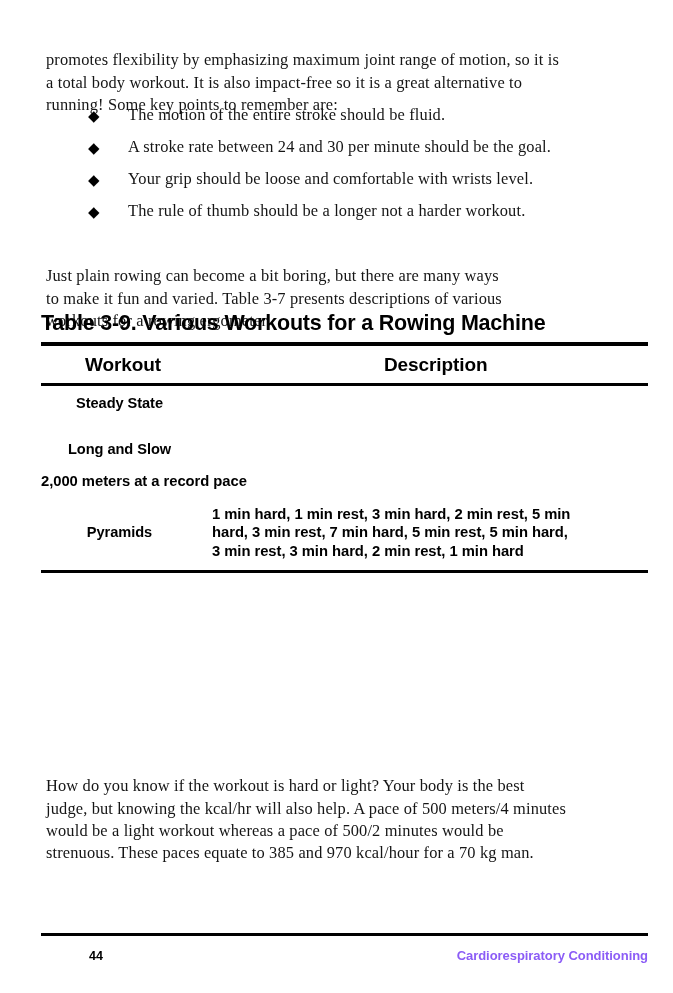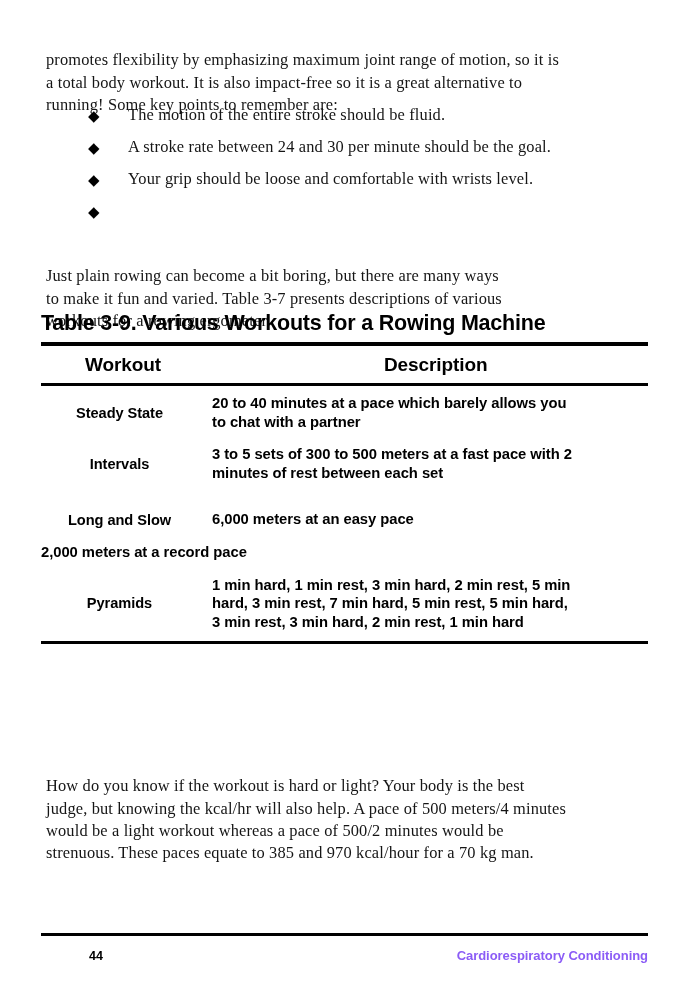--- a/index.html
+++ b/index.html
@@ -212,20 +212,21 @@
     <li class="bullet-row">
       <span class="bullet-marker">◆</span>
       <span class="bullet-text">A stroke rate between 24 and 30 per minute should be the goal.</span>
     </li>
     <li class="bullet-row">
       <span class="bullet-marker">◆</span>
       <span class="bullet-text">Your grip should be loose and comfortable with wrists level.</span>
     </li>
     <li class="bullet-row">
       <span class="bullet-marker">◆</span>
+      <span class="bullet-text">The rule of thumb should be a longer not a harder workout.</span>
     </li>
   </ul>
 
   <p class="body-text" id="table-intro-paragraph">     Just plain rowing can become a bit boring, but there are many ways
 to make it fun and varied. Table 3-7 presents descriptions of various
 workouts for a rowing ergometer.</p>
 
   <div id="workout-table">
 
     <div id="table-caption">Table 3-9. Various Workouts for a Rowing Machine</div>
@@ -236,36 +237,28 @@
       <span class="th" id="th-workout">Workout</span>
       <span class="th" id="th-description">Description</span>
     </div>
 
     <div class="rule rule-medium"></div>
 
     <div id="table-body">
 
       <div class="table-row">
         <div class="cell-workout">Steady State</div>
-        <div class="cell-description">20 to 40 minutes at a pace which barely allows you
-to chat with a partner</div>
-      </div>
-
-      <div class="table-row">
-        <div class="cell-workout">Intervals</div>
-        <div class="cell-description">3 to 5 sets of 300 to 500 meters at a fast pace with 2
-minutes of rest between each set</div>
-      </div>
+      </div>
+
 
       <div class="table-row">
       </div>
 
       <div class="table-row">
         <div class="cell-workout">Long and Slow</div>
-        <div class="cell-description">6,000 meters at an easy pace</div>
       </div>
 
       <div class="table-row">
         <div class="cell-description">2,000 meters at a record pace</div>
       </div>
 
       <div class="table-row">
         <div class="cell-workout">Pyramids</div>
         <div class="cell-description">1 min hard, 1 min rest, 3 min hard, 2 min rest, 5 min
 hard, 3 min rest, 7 min hard, 5 min rest, 5 min hard,

